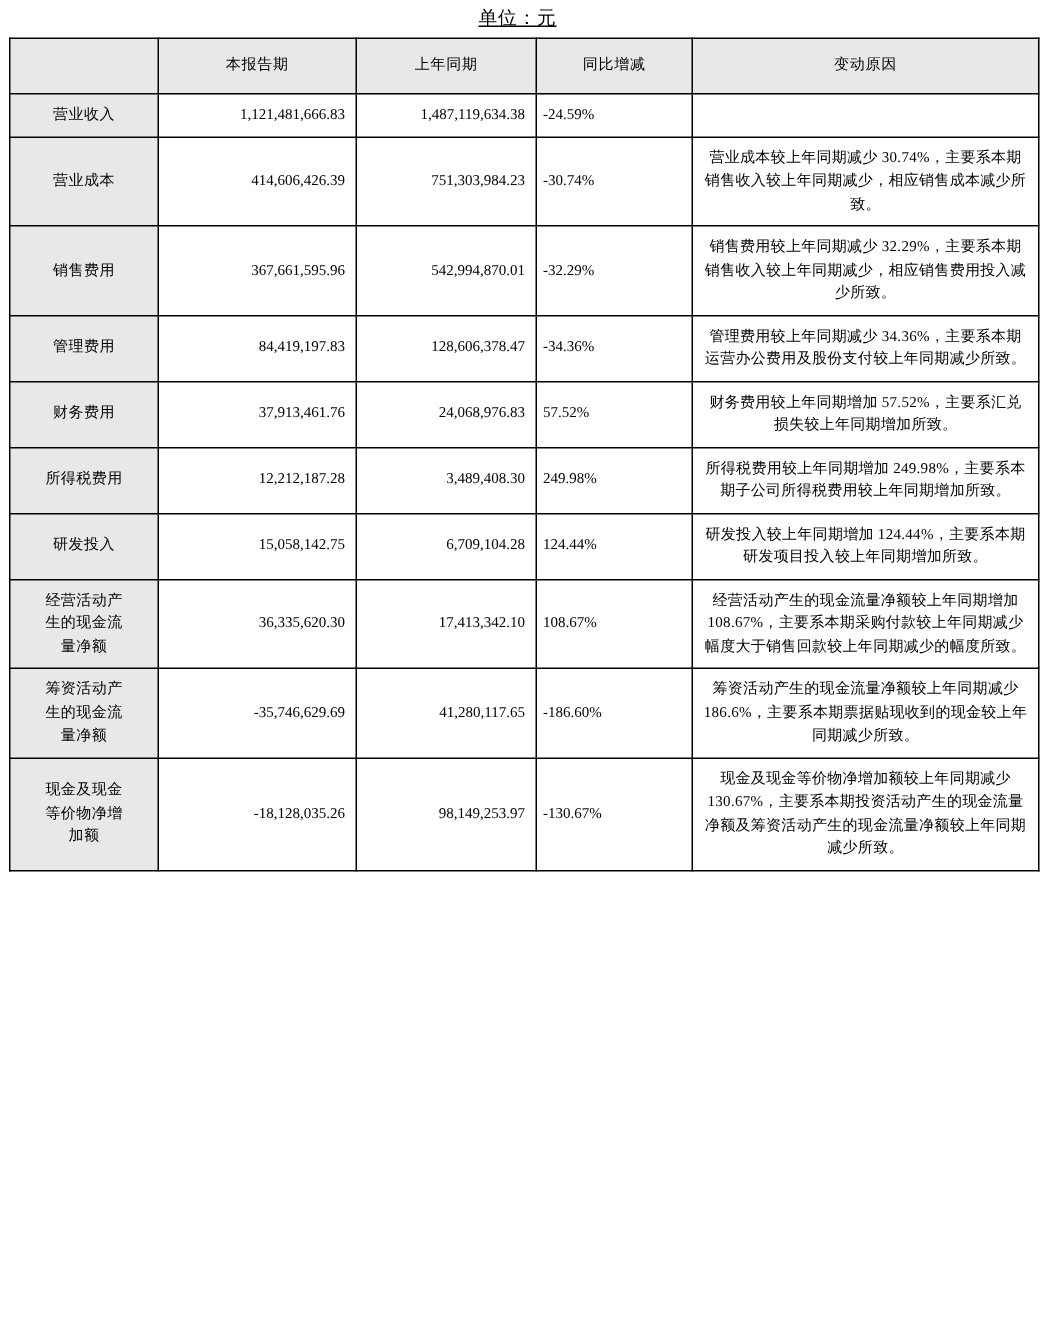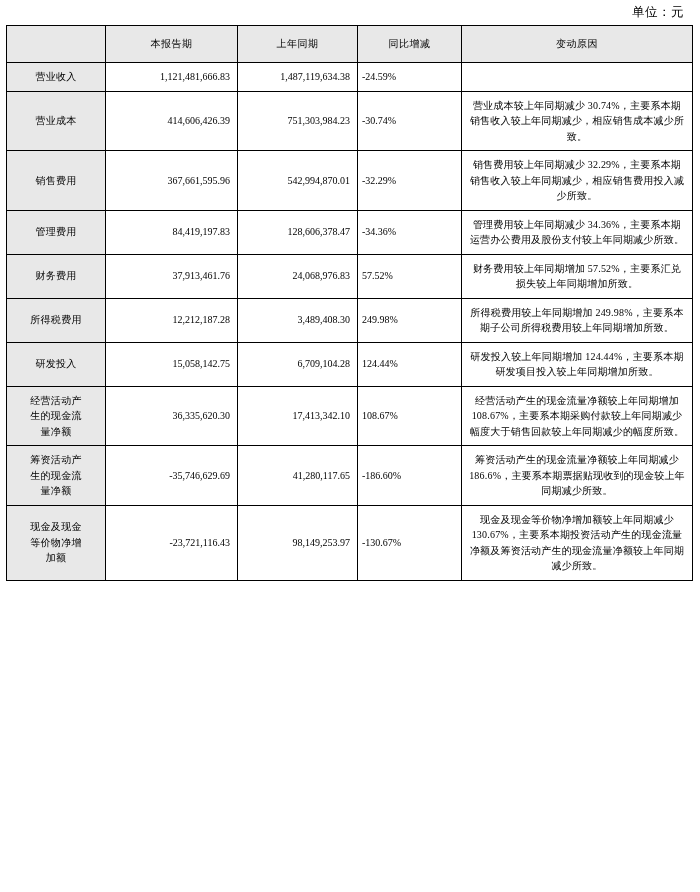--- a/index.html
+++ b/index.html
@@ -14,25 +14,26 @@
     color: #000000;
     -webkit-font-smoothing: antialiased;
   }
   .page {
     position: relative;
     width: 700px;
     box-sizing: border-box;
     padding: 4px 8px 0 6px;
   }
   .unit-line {
-    text-align: right;
+    text-align: center;
     font-size: 12.5px;
     padding-right: 8px;
     padding-bottom: 4px;
     letter-spacing: 0.5px;
+    text-decoration: underline;
   }
   table.fin {
     border-collapse: collapse;
     width: 686px;
     margin: 0 auto;
     table-layout: fixed;
   }
   table.fin th, table.fin td {
     border: 1px solid #000000;
     font-size: 10px;
@@ -158,21 +159,21 @@
         </tr>
         <tr>
           <td class="label">筹资活动产生的现金流量净额</td>
           <td class="num">-35,746,629.69</td>
           <td class="num">41,280,117.65</td>
           <td class="pct">-186.60%</td>
           <td class="reason">筹资活动产生的现金流量净额较上年同期减少 186.6%，主要系本期票据贴现收到的现金较上年同期减少所致。</td>
         </tr>
         <tr>
           <td class="label">现金及现金等价物净增加额</td>
-          <td class="num">-23,721,116.43</td>
+          <td class="num">-18,128,035.26</td>
           <td class="num">98,149,253.97</td>
           <td class="pct">-130.67%</td>
           <td class="reason">现金及现金等价物净增加额较上年同期减少 130.67%，主要系本期投资活动产生的现金流量净额及筹资活动产生的现金流量净额较上年同期减少所致。</td>
         </tr>
       </tbody>
   </table>
 
 </div>
 
 </body></html>

